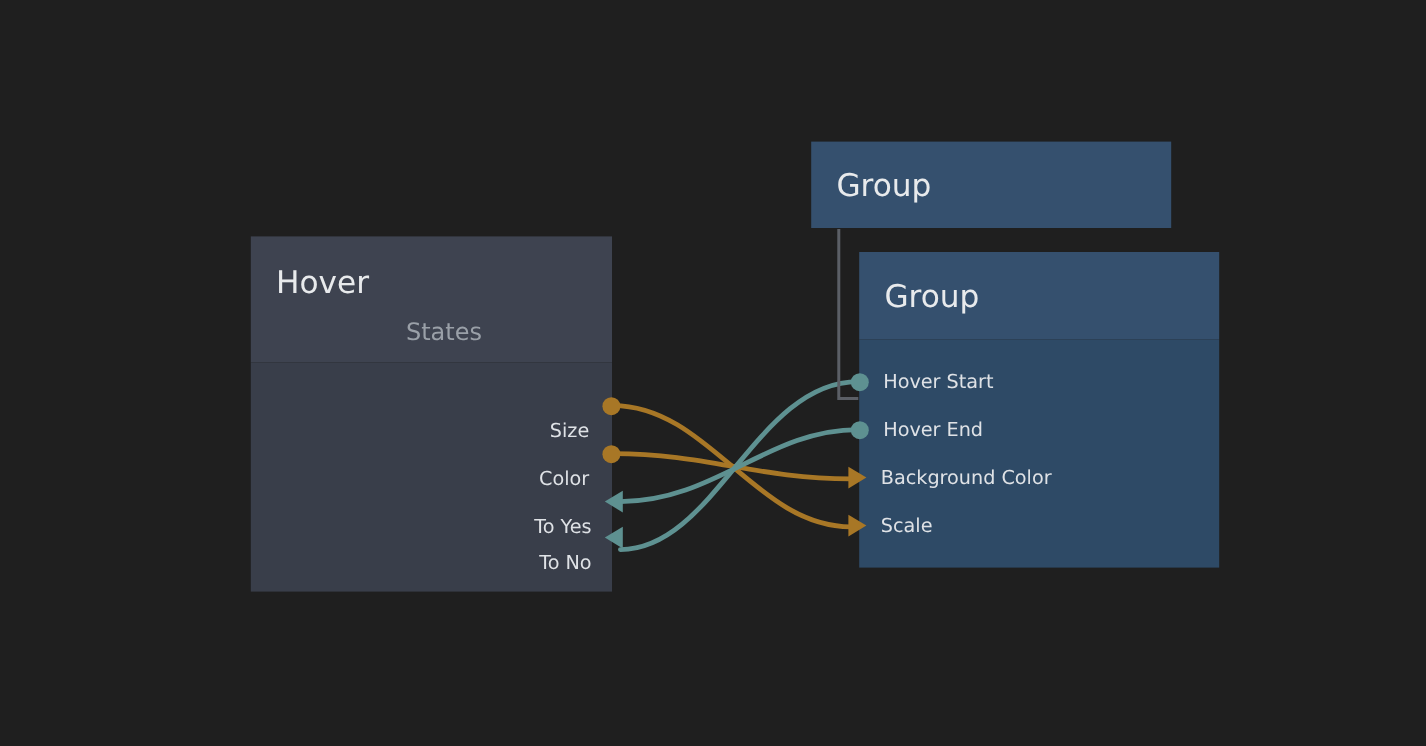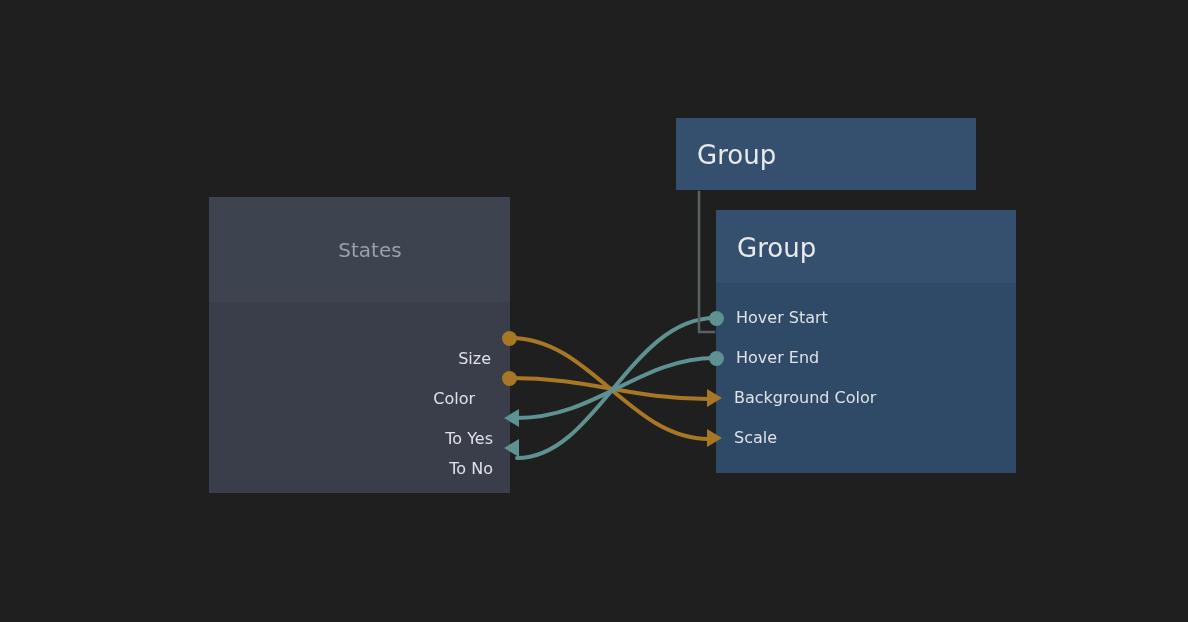--- a/index.html
+++ b/index.html
@@ -176,30 +176,31 @@
 
     <path d="M 715 318 C 630 318 596 458 517 458" fill="none" stroke="#5e9191" stroke-width="4" stroke-linecap="round"></path>
 
     <path d="M 715 358 C 640 358 596 418 517 418" fill="none" stroke="#5e9191" stroke-width="4" stroke-linecap="round"></path>
 
     <path id="group-bracket" d="M 699 192 L 699 332 L 714 332" fill="none" stroke="#5b5f66" stroke-width="2.5" stroke-linecap="square"></path>
   </svg>
 
   <div class="node" id="node-hover">
     <div class="node-header">
+      <div class="node-title">Hover</div>
       <div class="node-subtitle">States</div>
     </div>
     <div class="node-body"></div>
 
     <div class="port-row out-right" style="top:129px;">
       <span class="port-label">Size</span>
       <span class="port-dot orange"></span>
     </div>
 
-    <div class="port-row out-right" style="top:169px;gap:16px;">
+    <div class="port-row out-right" style="top:169px;">
       <span class="port-label">Color</span>
       <span class="port-dot orange"></span>
     </div>
 
     <div class="port-row out-right" style="top:209px;">
       <span class="port-label">To Yes</span>
       <span class="port-arrow left-teal"></span>
     </div>
 
     <div class="port-row out-right" style="top:239px;text-align:right;">

